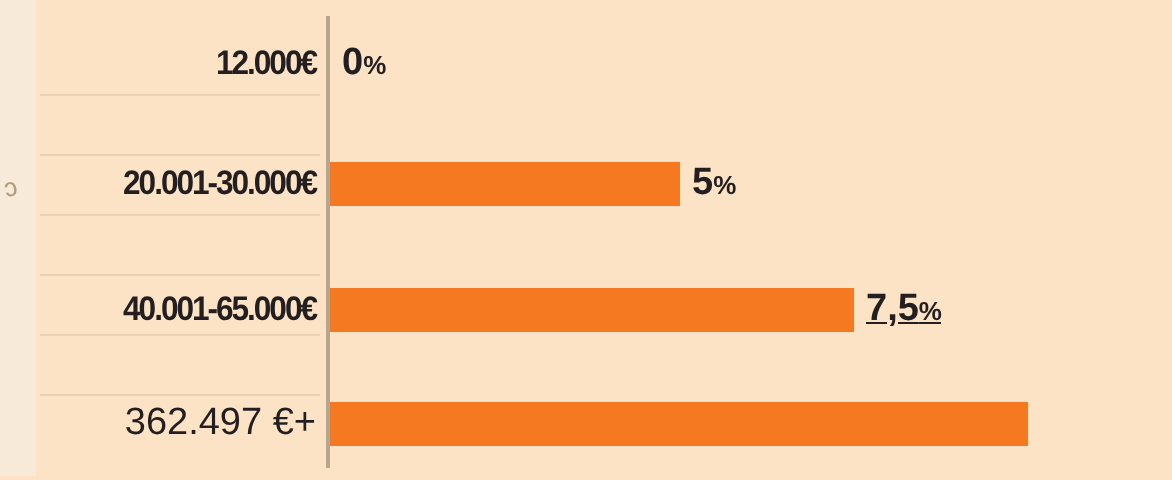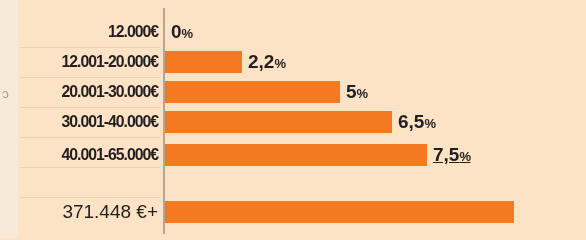--- a/index.html
+++ b/index.html
@@ -125,55 +125,41 @@
   <div id="plot">
 
     <div class="row" style="top:17px">
       <div class="cat-label">12.000€</div>
       <div class="bar" style="width: 0px; background: rgb(244, 121, 32);"></div>
       <div class="val-label" style="left: 171px;">
         <span>0<span class="pct">%</span></span>
       </div>
     </div>
 
-    <div class="row" style="top:47px">
-      <div class="cat-label">12.001-20.000€</div>
-      <div class="bar" style="width: 77px; background: rgb(244, 121, 32);"></div>
-      <div class="val-label" style="left: 248px;">
-        <span>2,2<span class="pct">%</span></span>
-      </div>
-    </div>
 
     <div class="row" style="top:77px">
       <div class="cat-label">20.001-30.000€</div>
       <div class="bar" style="width: 175px; background: rgb(244, 121, 32);"></div>
       <div class="val-label" style="left:346px">
         <span>5<span class="pct">%</span></span>
       </div>
     </div>
 
-    <div class="row" style="top:107px">
-      <div class="cat-label">30.001-40.000€</div>
-      <div class="bar" style="width: 227px; background: rgb(244, 121, 32);"></div>
-      <div class="val-label" style="left: 398px;">
-        <span>6,5<span class="pct">%</span></span>
-      </div>
-    </div>
 
     <div class="row" style="top:140px">
       <div class="cat-label">40.001-65.000€</div>
       <div class="bar" style="width: 262px; background: rgb(244, 121, 32);"></div>
       <div class="val-label" style="left: 433px; text-decoration: underline;">
         <span>7,5<span class="pct">%</span></span>
       </div>
     </div>
 
 
     <div class="row" style="top:197px">
-      <div class="cat-label plain">371.448 €+</div>
+      <div class="cat-label plain">362.497 €+</div>
       <div class="bar" style="width: 349px; background: rgb(244, 121, 32);"></div>
     </div>
 
   </div>
 
   <div id="axis-line" style="background: rgb(185, 164, 140);"></div>
 
 </div>
 
 </body></html>

